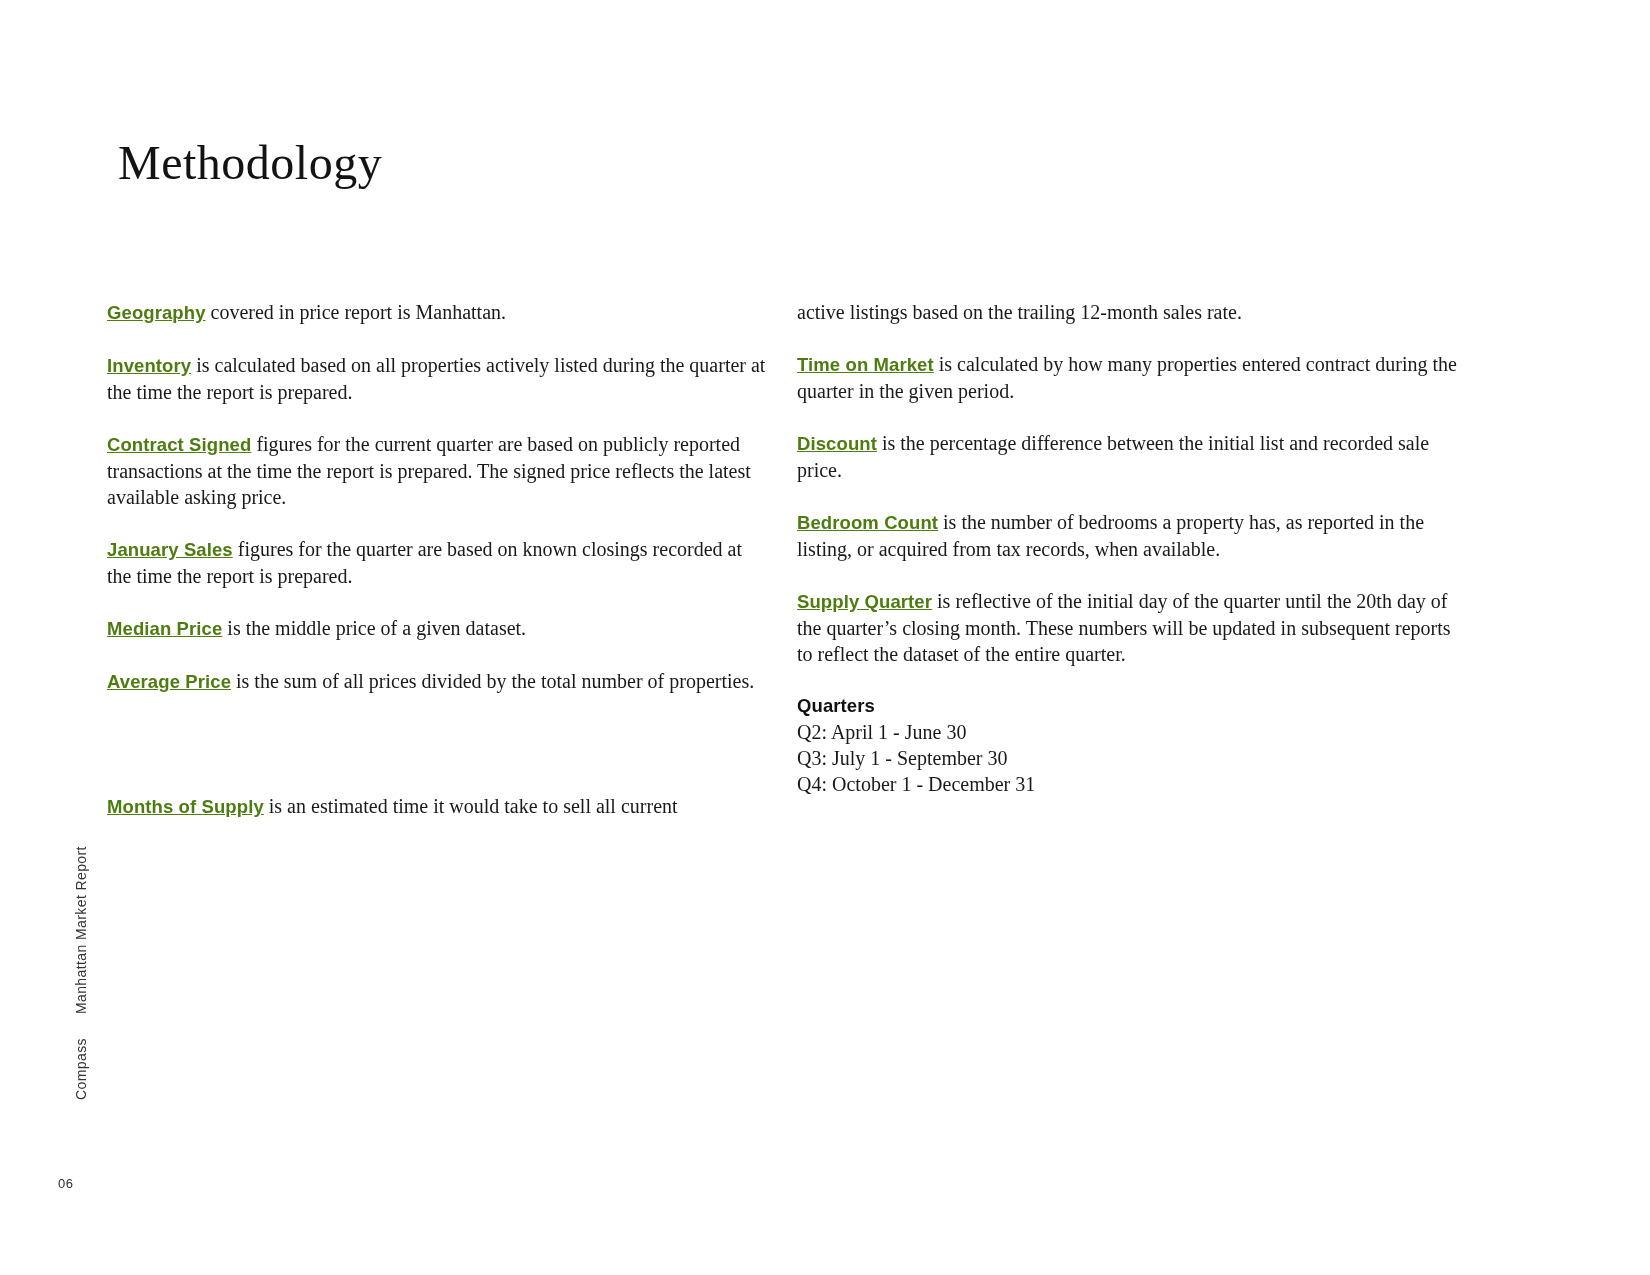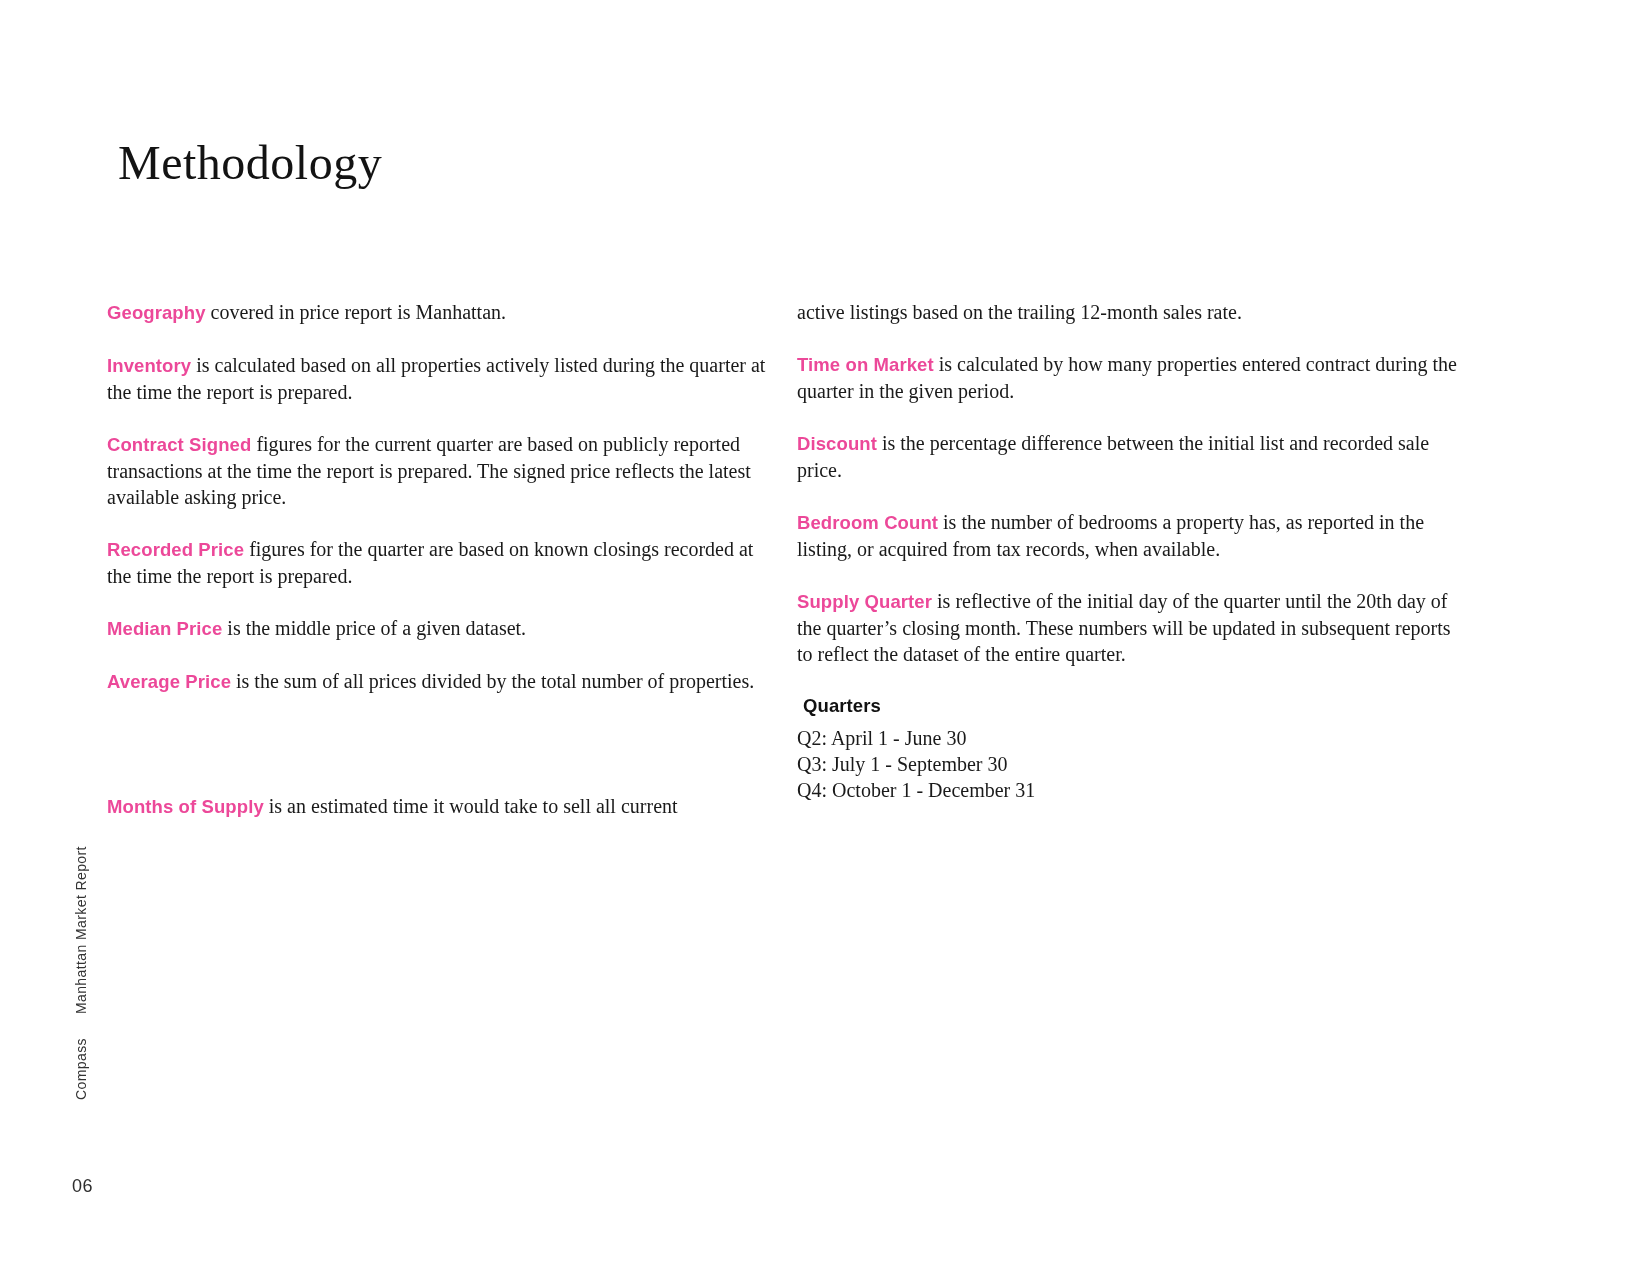--- a/index.html
+++ b/index.html
@@ -38,30 +38,31 @@
   }
   .col-left  { left: 107px; width: 660px; }
   .col-right { left: 797px; width: 668px; }
   p.def { margin: 0 0 26px 0; }
   p.def.extra-gap { margin-top: 98px; }
   .term {
     font-family: "Liberation Sans", sans-serif;
     font-weight: 700;
     font-size: 18.5px;
     letter-spacing: 0.1px;
-    color: #ec4899;
+    color: #4d7c0f;
+    text-decoration: underline;
   }
   .quarters-heading {
     font-family: "Liberation Sans", sans-serif;
     font-weight: 700;
     font-size: 18.5px;
     letter-spacing: 0.1px;
     color: #111111;
     line-height: 26px;
-    margin: 6px;
+    margin: 0;
   }
   ul.quarters-list {
     list-style: none;
     margin: 0;
     padding: 0;
   }
   ul.quarters-list li {
     line-height: 26px;
   }
   .sidebar-vertical {
@@ -75,40 +76,40 @@
     align-items: baseline;
     gap: 24px;
     white-space: nowrap;
     font-family: "Liberation Sans", sans-serif;
     font-size: 14px;
     letter-spacing: 0.4px;
     color: #333333;
   }
   .page-number {
     position: absolute;
-    left: 72px;
+    left: 58px;
     top: 1176px;
     font-family: "Liberation Sans", sans-serif;
-    font-size: 18px;
+    font-size: 13px;
     letter-spacing: 0.5px;
     color: #2e2e2e;
   }
 </style>
 </head>
 <body>
 
 <div class="page">
 
   <h1 class="page-title">Methodology</h1>
 
   <div class="col col-left" id="col-left">
       <p class="def"><strong class="term">Geography</strong><span> covered in price report is Manhattan.</span></p>
       <p class="def"><strong class="term">Inventory</strong><span> is calculated based on all properties actively listed during the quarter at the time the report is prepared.</span></p>
       <p class="def"><strong class="term">Contract Signed</strong><span> figures for the current quarter are based on publicly reported transactions at the time the report is prepared. The signed price reflects the latest available asking price.</span></p>
-      <p class="def"><strong class="term">Recorded Price</strong><span> figures for the quarter are based on known closings recorded at the time the report is prepared.</span></p>
+      <p class="def"><strong class="term">January Sales</strong><span> figures for the quarter are based on known closings recorded at the time the report is prepared.</span></p>
       <p class="def"><strong class="term">Median Price</strong><span> is the middle price of a given dataset.</span></p>
       <p class="def"><strong class="term">Average Price</strong><span> is the sum of all prices divided by the total number of properties.</span></p>
       <p class="def extra-gap"><strong class="term">Months of Supply</strong><span> is an estimated time it would take to sell all current</span></p>
     </div>
 
   <div class="col col-right" id="col-right">
 
     <p class="def"><span>active listings based on the trailing 12-month sales rate.</span></p>
       <p class="def"><strong class="term">Time on Market</strong><span> is calculated by how many properties entered contract during the quarter in the given period.</span></p>
       <p class="def"><strong class="term">Discount</strong><span> is the percentage difference between the initial list and recorded sale price.</span></p>

